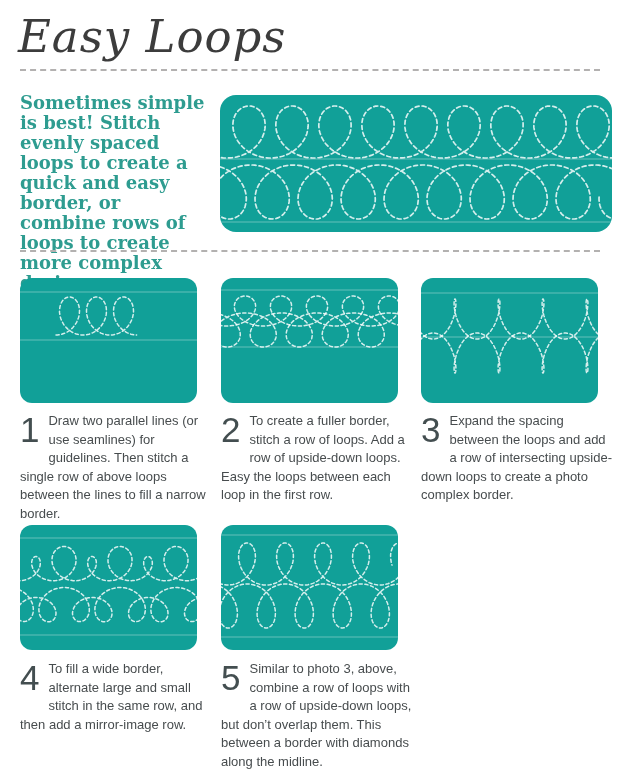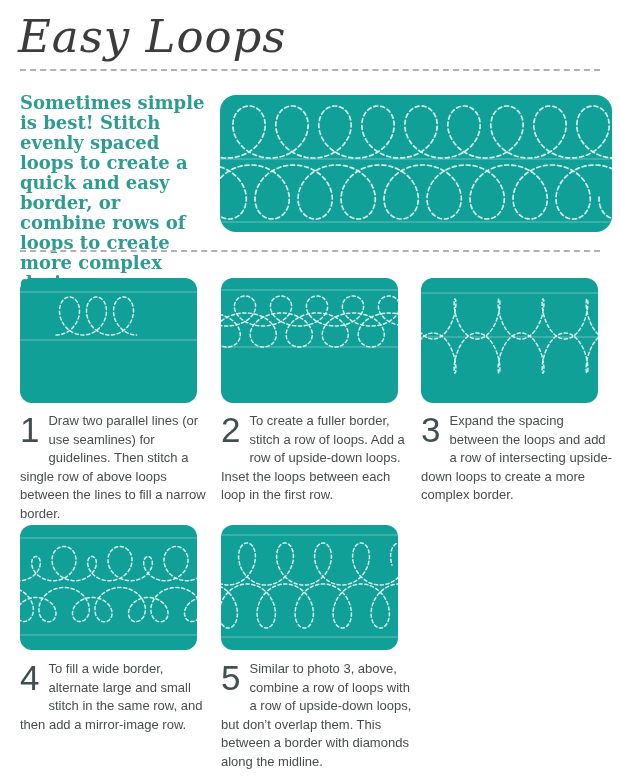--- a/index.html
+++ b/index.html
@@ -100,24 +100,24 @@
       <line x1="0" x2="177" y1="10" y2="10" class="guide"></line>
       <line x1="0" x2="177" y1="112" y2="112" class="guide"></line>
       <path d="M-12.0 18.0L-12.8 18.1L-13.5 18.2L-14.2 18.5L-14.9 18.8L-15.6 19.3L-16.3 19.8L-16.9 20.5L-17.5 21.2L-18.1 22.0L-18.6 22.9L-19.0 23.9L-19.4 25.0L-19.8 26.1L-20.0 27.3L-20.2 28.6L-20.3 29.9L-20.4 31.2L-20.4 32.6L-20.3 34.0L-20.1 35.4L-19.8 36.9L-19.5 38.4L-19.0 39.8L-18.5 41.3L-17.9 42.7L-17.3 44.2L-16.5 45.6L-15.7 47.0L-14.8 48.3L-13.8 49.6L-12.7 50.8L-11.6 52.0L-10.4 53.1L-9.2 54.2L-7.9 55.2L-6.5 56.1L-5.1 56.9L-3.7 57.6L-2.2 58.2L-0.7 58.8L0.9 59.2L2.4 59.6L4.0 59.8L5.6 60.0L7.2 60.0L8.8 59.9L10.4 59.8L12.0 59.5L13.5 59.1L15.1 58.7L16.6 58.1L18.0 57.4L19.5 56.7L20.9 55.9L22.2 54.9L23.5 54.0L24.7 52.9L25.9 51.7L27.0 50.6L28.0 49.3L29.0 48.0L29.9 46.6L30.7 45.3L31.4 43.8L32.1 42.4L32.7 40.9L33.2 39.5L33.6 38.0L33.9 36.5L34.1 35.1L34.3 33.6L34.4 32.2L34.4 30.9L34.3 29.5L34.2 28.2L34.0 27.0L33.7 25.8L33.3 24.7L32.9 23.7L32.5 22.7L32.0 21.8L31.4 21.0L30.8 20.3L30.2 19.7L29.5 19.2L28.8 18.7L28.1 18.4L27.3 18.2L26.6 18.0L25.8 18.0L25.1 18.1L24.3 18.3L23.6 18.5L22.9 18.9L22.2 19.4L21.5 20.0L20.9 20.6L20.3 21.4L19.8 22.2L19.3 23.2L18.9 24.2L18.5 25.2L18.2 26.4L17.9 27.6L17.7 28.9L17.6 30.2L17.6 31.5L17.6 32.9L17.8 34.3L18.0 35.8L18.3 37.2L18.6 38.7L19.1 40.2L19.6 41.6L20.2 43.1L20.9 44.5L21.7 45.9L22.5 47.3L23.4 48.6L24.4 49.9L25.5 51.1L26.6 52.3L27.8 53.4L29.1 54.4L30.4 55.4L31.8 56.3L33.2 57.1L34.7 57.8L36.2 58.4L37.7 58.9L39.2 59.3L40.8 59.6L42.4 59.9L44.0 60.0L45.6 60.0L47.2 59.9L48.8 59.7L50.3 59.4L51.9 59.0L53.4 58.5L54.9 58.0L56.4 57.3L57.8 56.5L59.2 55.7L60.5 54.7L61.8 53.7L63.0 52.6L64.2 51.5L65.3 50.3L66.3 49.0L67.2 47.7L68.1 46.3L68.9 44.9L69.6 43.5L70.2 42.0L70.8 40.6L71.3 39.1L71.7 37.6L72.0 36.2L72.2 34.7L72.3 33.3L72.4 31.9L72.4 30.5L72.3 29.2L72.1 27.9L71.9 26.7L71.6 25.6L71.2 24.5L70.8 23.4L70.4 22.5L69.8 21.6L69.3 20.8L68.6 20.1L68.0 19.5L67.3 19.0L66.6 18.6L65.9 18.3L65.1 18.1L64.4 18.0L63.6 18.0L62.9 18.1L62.1 18.3L61.4 18.6L60.7 19.0L60.0 19.5L59.4 20.1L58.8 20.8L58.2 21.6L57.7 22.5L57.2 23.4L56.8 24.4L56.4 25.5L56.1 26.7L55.9 27.9L55.7 29.2L55.6 30.5L55.6 31.9L55.7 33.3L55.8 34.7L56.0 36.1L56.3 37.6L56.7 39.1L57.2 40.5L57.7 42.0L58.4 43.4L59.1 44.9L59.9 46.3L60.7 47.6L61.7 48.9L62.7 50.2L63.8 51.4L64.9 52.6L66.1 53.7L67.4 54.7L68.7 55.6L70.1 56.5L71.5 57.2L73.0 57.9L74.5 58.5L76.0 59.0L77.6 59.4L79.2 59.7L80.8 59.9L82.4 60.0L84.0 60.0L85.6 59.9L87.1 59.7L88.7 59.3L90.3 58.9L91.8 58.4L93.3 57.8L94.7 57.1L96.2 56.3L97.5 55.4L98.8 54.5L100.1 53.4L101.3 52.3L102.4 51.2L103.5 50.0L104.5 48.7L105.4 47.3L106.3 46.0L107.1 44.6L107.8 43.1L108.4 41.7L108.9 40.2L109.4 38.8L109.7 37.3L110.0 35.8L110.2 34.4L110.4 33.0L110.4 31.6L110.4 30.2L110.3 28.9L110.1 27.6L109.8 26.4L109.5 25.3L109.2 24.2L108.7 23.2L108.2 22.3L107.7 21.4L107.1 20.7L106.5 20.0L105.8 19.4L105.1 18.9L104.4 18.6L103.7 18.3L103.0 18.1L102.2 18.0L101.5 18.0L100.7 18.2L100.0 18.4L99.2 18.7L98.5 19.1L97.9 19.7L97.2 20.3L96.6 21.0L96.1 21.8L95.5 22.7L95.1 23.6L94.7 24.7L94.3 25.8L94.0 27.0L93.8 28.2L93.7 29.5L93.6 30.8L93.6 32.2L93.7 33.6L93.9 35.0L94.1 36.5L94.4 37.9L94.8 39.4L95.3 40.9L95.9 42.3L96.5 43.8L97.3 45.2L98.1 46.6L99.0 47.9L99.9 49.2L100.9 50.5L102.1 51.7L103.2 52.8L104.4 53.9L105.7 54.9L107.1 55.8L108.5 56.7L109.9 57.4L111.4 58.1L112.9 58.6L114.4 59.1L116.0 59.5L117.6 59.8L119.1 59.9L120.7 60.0L122.3 60.0L123.9 59.8L125.5 59.6L127.1 59.2L128.6 58.8L130.2 58.3L131.6 57.6L133.1 56.9L134.5 56.1L135.8 55.2L137.1 54.2L138.4 53.2L139.6 52.1L140.7 50.9L141.8 49.7L142.7 48.4L143.7 47.0L144.5 45.6L145.2 44.2L145.9 42.8L146.5 41.3L147.0 39.9L147.5 38.4L147.8 36.9L148.1 35.5L148.3 34.0L148.4 32.6L148.4 31.2L148.4 29.9L148.2 28.6L148.0 27.4L147.8 26.2L147.4 25.0L147.1 24.0L146.6 23.0L146.1 22.1L145.6 21.2L145.0 20.5L144.3 19.8L143.7 19.3L143.0 18.8L142.3 18.5L141.5 18.2L140.8 18.1L140.0 18.0L139.3 18.0L138.5 18.2L137.8 18.4L137.1 18.8L136.4 19.3L135.7 19.8L135.1 20.4L134.5 21.2L133.9 22.0L133.4 22.9L133.0 23.9L132.6 24.9L132.3 26.1L132.0 27.3L131.8 28.5L131.7 29.8L131.6 31.1L131.6 32.5L131.7 33.9L131.9 35.4L132.2 36.8L132.5 38.3L132.9 39.8L133.4 41.2L134.0 42.7L134.7 44.1L135.4 45.5L136.3 46.9L137.2 48.3L138.2 49.6L139.2 50.8L140.3 52.0L141.5 53.1L142.8 54.2L144.1 55.1L145.4 56.0L146.8 56.9L148.2 57.6L149.7 58.2L151.2 58.8L152.8 59.2L154.4 59.6L155.9 59.8L157.5 60.0L159.1 60.0L160.7 59.9L162.3 59.8L163.9 59.5L165.5 59.1L167.0 58.7L168.5 58.1L170.0 57.5L171.4 56.7L172.8 55.9L174.2 55.0L175.5 54.0L176.7 52.9L177.9 51.8L179.0 50.6L180.0 49.3L181.0 48.0L181.9 46.7L182.7 45.3L183.4 43.9L184.1 42.5L184.6 41.0L185.1 39.5L185.6 38.1L185.9 36.6L186.1 35.1L186.3 33.7L186.4 32.3L186.4 30.9L186.3 29.6L186.2 28.3L186.0 27.1L185.7 25.9L185.4 24.8L185.0 23.7L184.5 22.7L184.0 21.9L183.4 21.1L182.8 20.3L182.2 19.7L181.5 19.2L180.8 18.7L180.1 18.4L179.3 18.2L178.6 18.0L177.8 18.0L177.1 18.1L176.4 18.2L175.6 18.5L174.9 18.9L174.2 19.4L173.6 19.9L172.9 20.6L172.3 21.4L171.8 22.2L171.3 23.1L170.9 24.1L170.5 25.2L170.2 26.3L169.9 27.5L169.7 28.8L169.6 30.1L169.6 31.5L169.6 32.9L169.8 34.3L170.0 35.7L170.2 37.2L170.6 38.6L171.0 40.1" class="stitch"></path>
       <path d="M-12.7 59.0L-11.1 59.0L-9.4 59.1L-7.8 59.3L-6.2 59.6L-4.5 60.0L-3.0 60.6L-1.4 61.2L0.1 61.9L1.6 62.7L3.0 63.6L4.4 64.6L5.7 65.6L6.9 66.8L8.1 68.0L9.2 69.3L10.3 70.6L11.3 72.0L12.1 73.4L12.9 74.9L13.7 76.4L14.3 77.9L14.9 79.4L15.3 80.9L15.7 82.5L16.0 84.0L16.2 85.5L16.4 87.0L16.4 88.5L16.4 89.9L16.2 91.3L16.1 92.6L15.8 93.9L15.5 95.1L15.1 96.3L14.6 97.3L14.1 98.3L13.5 99.2L12.9 100.1L12.2 100.8L11.5 101.4L10.8 101.9L10.0 102.4L9.2 102.7L8.4 102.9L7.6 103.0L6.8 103.0L6.0 102.9L5.2 102.7L4.4 102.3L3.7 101.9L3.0 101.4L2.3 100.7L1.6 100.0L1.0 99.2L0.4 98.3L-0.1 97.3L-0.6 96.2L-1.0 95.1L-1.3 93.9L-1.6 92.6L-1.8 91.2L-1.9 89.8L-1.9 88.4L-1.8 87.0L-1.7 85.5L-1.5 83.9L-1.2 82.4L-0.8 80.9L-0.3 79.3L0.2 77.8L0.9 76.3L1.6 74.8L2.4 73.3L3.3 71.9L4.3 70.5L5.3 69.2L6.4 67.9L7.6 66.7L8.9 65.6L10.2 64.5L11.6 63.5L13.0 62.7L14.5 61.9L16.0 61.1L17.5 60.5L19.1 60.0L20.7 59.6L22.4 59.3L24.0 59.1L25.7 59.0L27.3 59.0L29.0 59.1L30.6 59.4L32.2 59.7L33.8 60.2L35.4 60.7L37.0 61.3L38.5 62.1L39.9 62.9L41.3 63.8L42.7 64.8L44.0 65.9L45.2 67.1L46.4 68.3L47.5 69.6L48.5 70.9L49.5 72.3L50.3 73.8L51.1 75.2L51.8 76.7L52.5 78.2L53.0 79.8L53.4 81.3L53.8 82.9L54.1 84.4L54.3 85.9L54.4 87.4L54.4 88.8L54.3 90.3L54.2 91.6L54.0 93.0L53.7 94.2L53.4 95.4L53.0 96.5L52.5 97.6L51.9 98.6L51.4 99.4L50.7 100.2L50.1 100.9L49.3 101.5L48.6 102.0L47.8 102.4L47.0 102.7L46.2 102.9L45.4 103.0L44.6 103.0L43.8 102.8L43.0 102.6L42.3 102.2L41.5 101.8L40.8 101.2L40.1 100.6L39.4 99.8L38.8 99.0L38.3 98.1L37.8 97.0L37.3 96.0L36.9 94.8L36.6 93.6L36.4 92.3L36.2 90.9L36.1 89.5L36.1 88.1L36.2 86.6L36.3 85.1L36.6 83.6L36.9 82.0L37.3 80.5L37.8 79.0L38.4 77.4L39.0 75.9L39.8 74.4L40.6 73.0L41.5 71.6L42.5 70.2L43.6 68.9L44.7 67.6L45.9 66.4L47.2 65.3L48.5 64.3L49.9 63.3L51.3 62.5L52.8 61.7L54.4 61.0L55.9 60.4L57.5 59.9L59.1 59.5L60.8 59.2L62.4 59.1L64.1 59.0L65.7 59.0L67.4 59.2L69.0 59.4L70.6 59.8L72.2 60.3L73.8 60.8L75.3 61.5L76.8 62.3L78.3 63.1L79.7 64.1L81.0 65.1L82.3 66.2L83.5 67.4L84.7 68.6L85.8 69.9L86.8 71.3L87.7 72.7L88.5 74.1L89.3 75.6L90.0 77.1L90.6 78.6L91.1 80.1L91.5 81.7L91.9 83.2L92.1 84.7L92.3 86.3L92.4 87.7L92.4 89.2L92.3 90.6L92.2 92.0L91.9 93.3L91.6 94.5L91.3 95.7L90.8 96.8L90.4 97.8L89.8 98.8L89.2 99.6L88.6 100.4L87.9 101.1L87.2 101.7L86.4 102.1L85.6 102.5L84.9 102.8L84.1 102.9L83.2 103.0L82.4 102.9L81.6 102.8L80.8 102.5L80.1 102.1L79.3 101.7L78.6 101.1L77.9 100.4L77.3 99.6L76.7 98.8L76.1 97.8L75.7 96.8L75.2 95.7L74.9 94.5L74.6 93.2L74.3 91.9L74.2 90.6L74.1 89.2L74.1 87.7L74.2 86.2L74.4 84.7L74.6 83.2L75.0 81.7L75.4 80.1L75.9 78.6L76.5 77.1L77.2 75.6L78.0 74.1L78.8 72.6L79.8 71.2L80.8 69.9L81.8 68.6L83.0 67.3L84.2 66.2L85.5 65.1L86.9 64.0L88.3 63.1L89.7 62.3L91.2 61.5L92.7 60.8L94.3 60.3L95.9 59.8L97.5 59.4L99.2 59.2L100.8 59.0L102.5 59.0L104.1 59.1L105.8 59.2L107.4 59.5L109.0 59.9L110.6 60.4L112.2 61.0L113.7 61.7L115.2 62.5L116.6 63.3L118.0 64.3L119.3 65.3L120.6 66.5L121.8 67.7L122.9 68.9L124.0 70.2L125.0 71.6L125.9 73.0L126.7 74.5L127.5 75.9L128.1 77.5L128.7 79.0L129.2 80.5L129.6 82.1L129.9 83.6L130.2 85.1L130.3 86.6L130.4 88.1L130.4 89.5L130.3 90.9L130.1 92.3L129.9 93.6L129.6 94.8L129.2 96.0L128.7 97.1L128.2 98.1L127.7 99.0L127.1 99.8L126.4 100.6L125.7 101.2L125.0 101.8L124.2 102.2L123.5 102.6L122.7 102.8L121.9 103.0L121.1 103.0L120.2 102.9L119.4 102.7L118.7 102.4L117.9 102.0L117.2 101.5L116.4 100.9L115.8 100.2L115.1 99.4L114.6 98.6L114.0 97.6L113.5 96.5L113.1 95.4L112.8 94.2L112.5 92.9L112.3 91.6L112.2 90.2L112.1 88.8L112.1 87.4L112.2 85.9L112.4 84.4L112.7 82.8L113.1 81.3L113.5 79.8L114.1 78.2L114.7 76.7L115.4 75.2L116.2 73.7L117.0 72.3L118.0 70.9L119.0 69.6L120.1 68.3L121.3 67.1L122.5 65.9L123.8 64.8L125.2 63.8L126.6 62.9L128.1 62.1L129.6 61.3L131.1 60.7L132.7 60.1L134.3 59.7L135.9 59.4L137.6 59.1L139.2 59.0L140.9 59.0L142.5 59.1L144.2 59.3L145.8 59.6L147.4 60.0L149.0 60.5L150.5 61.1L152.0 61.9L153.5 62.7L154.9 63.6L156.3 64.5L157.6 65.6L158.9 66.7L160.1 67.9L161.2 69.2L162.2 70.5L163.2 71.9L164.1 73.4L164.9 74.8L165.6 76.3L166.3 77.8L166.8 79.3L167.3 80.9L167.7 82.4L168.0 84.0L168.2 85.5L168.4 87.0L168.4 88.4L168.4 89.9L168.3 91.3L168.1 92.6L167.8 93.9L167.5 95.1L167.1 96.2L166.6 97.3L166.1 98.3L165.5 99.2L164.9 100.0L164.2 100.8L163.5 101.4L162.8 101.9L162.0 102.3L161.3 102.7L160.5 102.9L159.7 103.0L158.9 103.0L158.1 102.9L157.3 102.7L156.5 102.3L155.7 101.9L155.0 101.4L154.3 100.8L153.6 100.0L153.0 99.2L152.4 98.3L151.9 97.3L151.4 96.3L151.0 95.1L150.7 93.9L150.4 92.6L150.3 91.3L150.1 89.9L150.1 88.5L150.1 87.0L150.3 85.5L150.5 84.0L150.8 82.5L151.2 80.9L151.6 79.4L152.2 77.9L152.8 76.3L153.6 74.9L154.4 73.4L155.3 72.0L156.2 70.6L157.3 69.3L158.4 68.0L159.6 66.8L160.8 65.6L162.1 64.6L163.5 63.6L164.9 62.7L166.4 61.9L167.9 61.2L169.5 60.5L171.1 60.0L172.7 59.6L174.3 59.3L175.9 59.1L177.6 59.0L179.3 59.0L180.9 59.1L182.5 59.4L184.2 59.7L185.8 60.1L187.4 60.7L188.9 61.3L190.4 62.0L191.9 62.9L193.3 63.8L194.6 64.8L195.9 65.9L197.2 67.0L198.4 68.2L199.5 69.5L200.5 70.9L201.4 72.3L202.3 73.7L203.1 75.2L203.8 76.7L204.4 78.2L205.0 79.7L205.4 81.3" class="stitch"></path>
     </svg>
 
   <div class="step s1">
     <span class="step-num">1</span><span class="step-text">Draw two parallel lines (or use seamlines) for guidelines. Then stitch a single row of above loops between the lines to fill a narrow border.</span>
   </div>
   <div class="step s2">
-    <span class="step-num">2</span><span class="step-text">To create a fuller border, stitch a row of loops. Add a row of upside-down loops. Inset the loops between each loop in the first row.</span>
+    <span class="step-num">2</span><span class="step-text">To create a fuller border, stitch a row of loops. Add a row of upside-down loops. Easy the loops between each loop in the first row.</span>
   </div>
   <div class="step s3">
-    <span class="step-num">3</span><span class="step-text">Expand the spacing between the loops and add a row of intersecting upside-down loops to create a more complex border.</span>
+    <span class="step-num">3</span><span class="step-text">Expand the spacing between the loops and add a row of intersecting upside-down loops to create a photo complex border.</span>
   </div>
   <div class="step s4">
     <span class="step-num">4</span><span class="step-text">To fill a wide border, alternate large and small stitch in the same row, and then add a mirror-image row.</span>
   </div>
   <div class="step s5">
     <span class="step-num">5</span><span class="step-text">Similar to photo 3, above, combine a row of loops with a row of upside-down loops, but don’t overlap them. This between a border with diamonds along the midline.</span>
   </div>
 
 </div>
 

